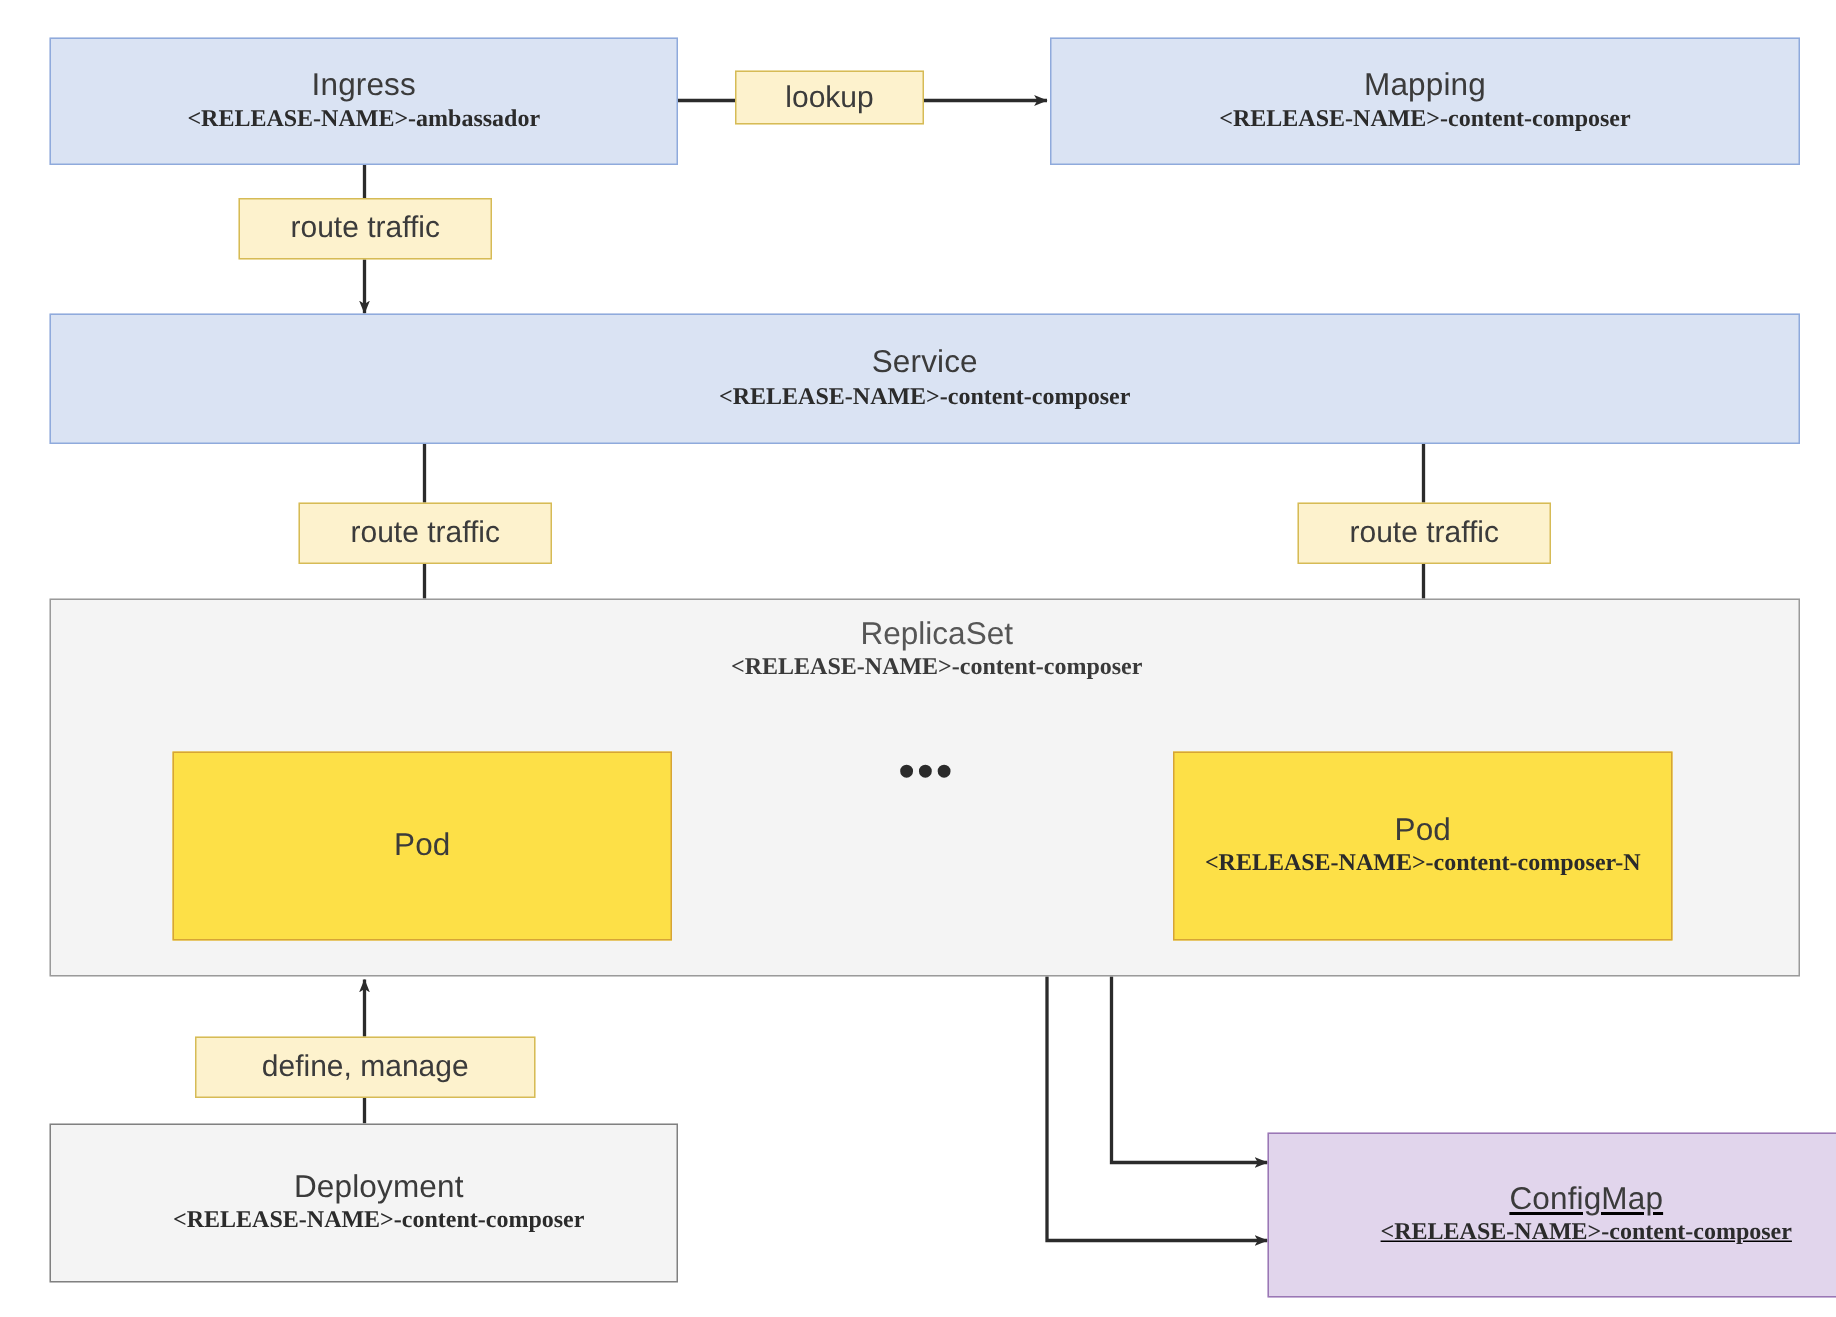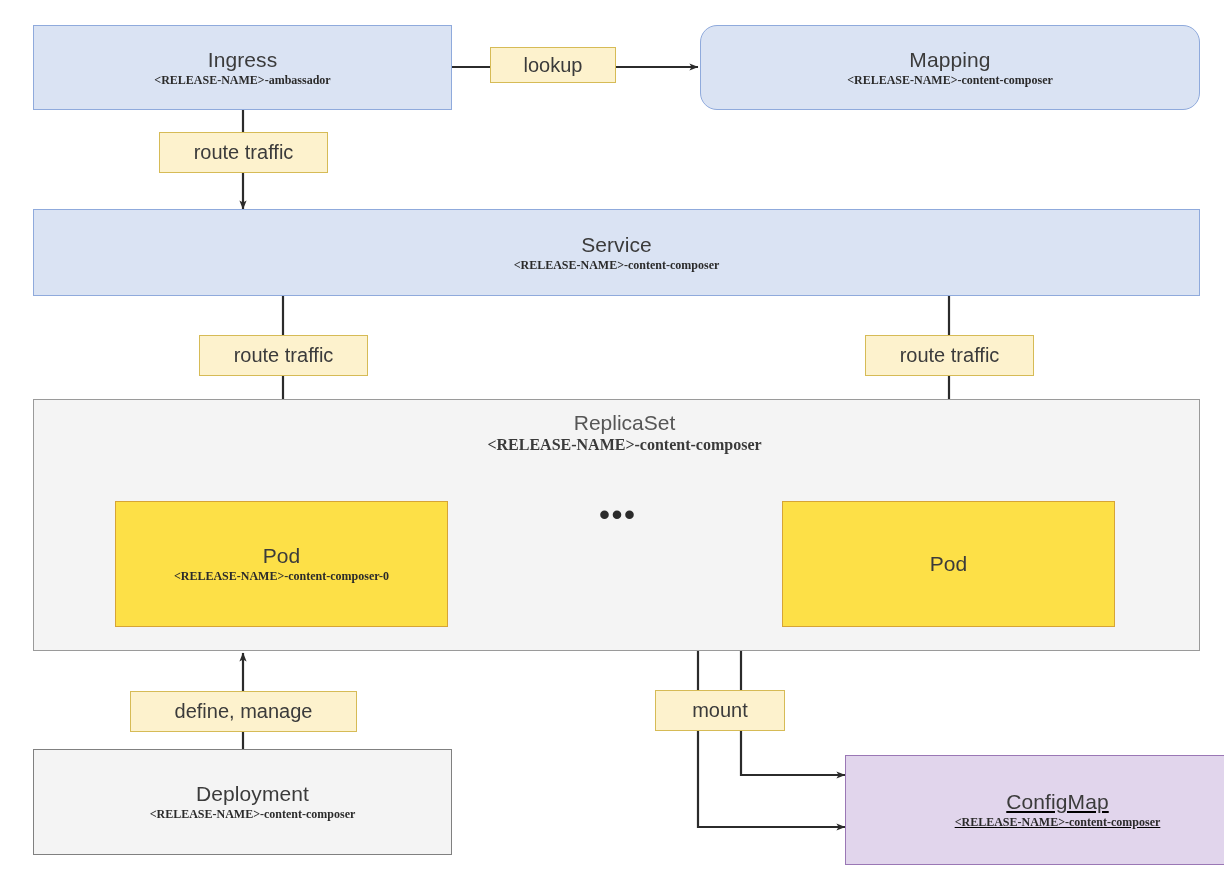--- a/index.html
+++ b/index.html
@@ -37,21 +37,21 @@
   .node .n-title {
     font-family: "Liberation Sans", sans-serif;
     font-size: 21px;
     color: #3b3b3b;
     line-height: 1.15;
     letter-spacing: 0.1px;
   }
   .node .n-sub {
     font-family: "Liberation Serif", serif;
     font-weight: bold;
-    font-size: 12px;
+    font-size: 16px;
     color: #2b2b2b;
     line-height: 1.18;
     margin-top: 1px;
     padding: 0 8px;
   }
   .node.blue {
     background: #dae3f3;
     border-color: #8faadc;
   }
   .node.orange {
@@ -140,21 +140,21 @@
     <path d="M448,565 L698,565 L698,827 L845,827" stroke="#2b2b2b" stroke-width="2.2" fill="none" marker-end="url(#arrow)"></path>
 
     <path d="M782,565 L741,565 L741,775 L845,775" stroke="#2b2b2b" stroke-width="2.2" fill="none" marker-end="url(#arrow)"></path>
   </svg>
 
   <div class="node blue" style="left:33px; top:25px; width:419px; height:85px;">
     <div class="n-title">Ingress</div>
     <div class="n-sub">&lt;RELEASE-NAME&gt;-ambassador</div>
   </div>
 
-  <div class="node blue" style="left:700px; top:25px; width:500px; height:85px;border-radius:17px;">
+  <div class="node blue" style="left:700px; top:25px; width:500px; height:85px;">
     <div class="n-title">Mapping</div>
     <div class="n-sub">&lt;RELEASE-NAME&gt;-content-composer</div>
   </div>
 
   <div class="edge-label" style="left:490px; top:47px; width:126px; height:36px;">
     <span>lookup</span>
   </div>
 
   <div class="edge-label" style="left:159px; top:132px; width:169px; height:41px;">
     <span>route traffic</span>
@@ -177,34 +177,31 @@
     <div class="group-label" style="top:11px;">
       <div class="n-title">ReplicaSet</div>
       <div class="n-sub">&lt;RELEASE-NAME&gt;-content-composer</div>
     </div>
   </div>
 
   <div class="ellipsis" style="left:588px; top:500px; width:60px; text-align:center;">•••</div>
 
   <div class="node orange" style="left:115px; top:501px; width:333px; height:126px;">
     <div class="n-title">Pod</div>
-    <div class="n-sub">&lt;RELEASE-NAME&gt;-content-composer-0</div>
   </div>
 
   <div class="node orange" style="left:782px; top:501px; width:333px; height:126px;">
     <div class="n-title">Pod</div>
+    <div class="n-sub">&lt;RELEASE-NAME&gt;-content-composer-N</div>
   </div>
 
   <div class="edge-label" style="left:130px; top:691px; width:227px; height:41px;">
     <span>define, manage</span>
   </div>
 
-  <div class="edge-label" style="left:655px; top:690px; width:130px; height:41px;">
-    <span>mount</span>
-  </div>
 
   <div class="node grey" style="left:33px; top:749px; width:419px; height:106px;padding-left:20px;">
     <div class="n-title">Deployment</div>
     <div class="n-sub">&lt;RELEASE-NAME&gt;-content-composer</div>
   </div>
 
   <div class="node purple" style="left:845px; top:755px; width:425px; height:110px;text-decoration:underline;">
     <div class="n-title">ConfigMap</div>
     <div class="n-sub">&lt;RELEASE-NAME&gt;-content-composer</div>
   </div>

